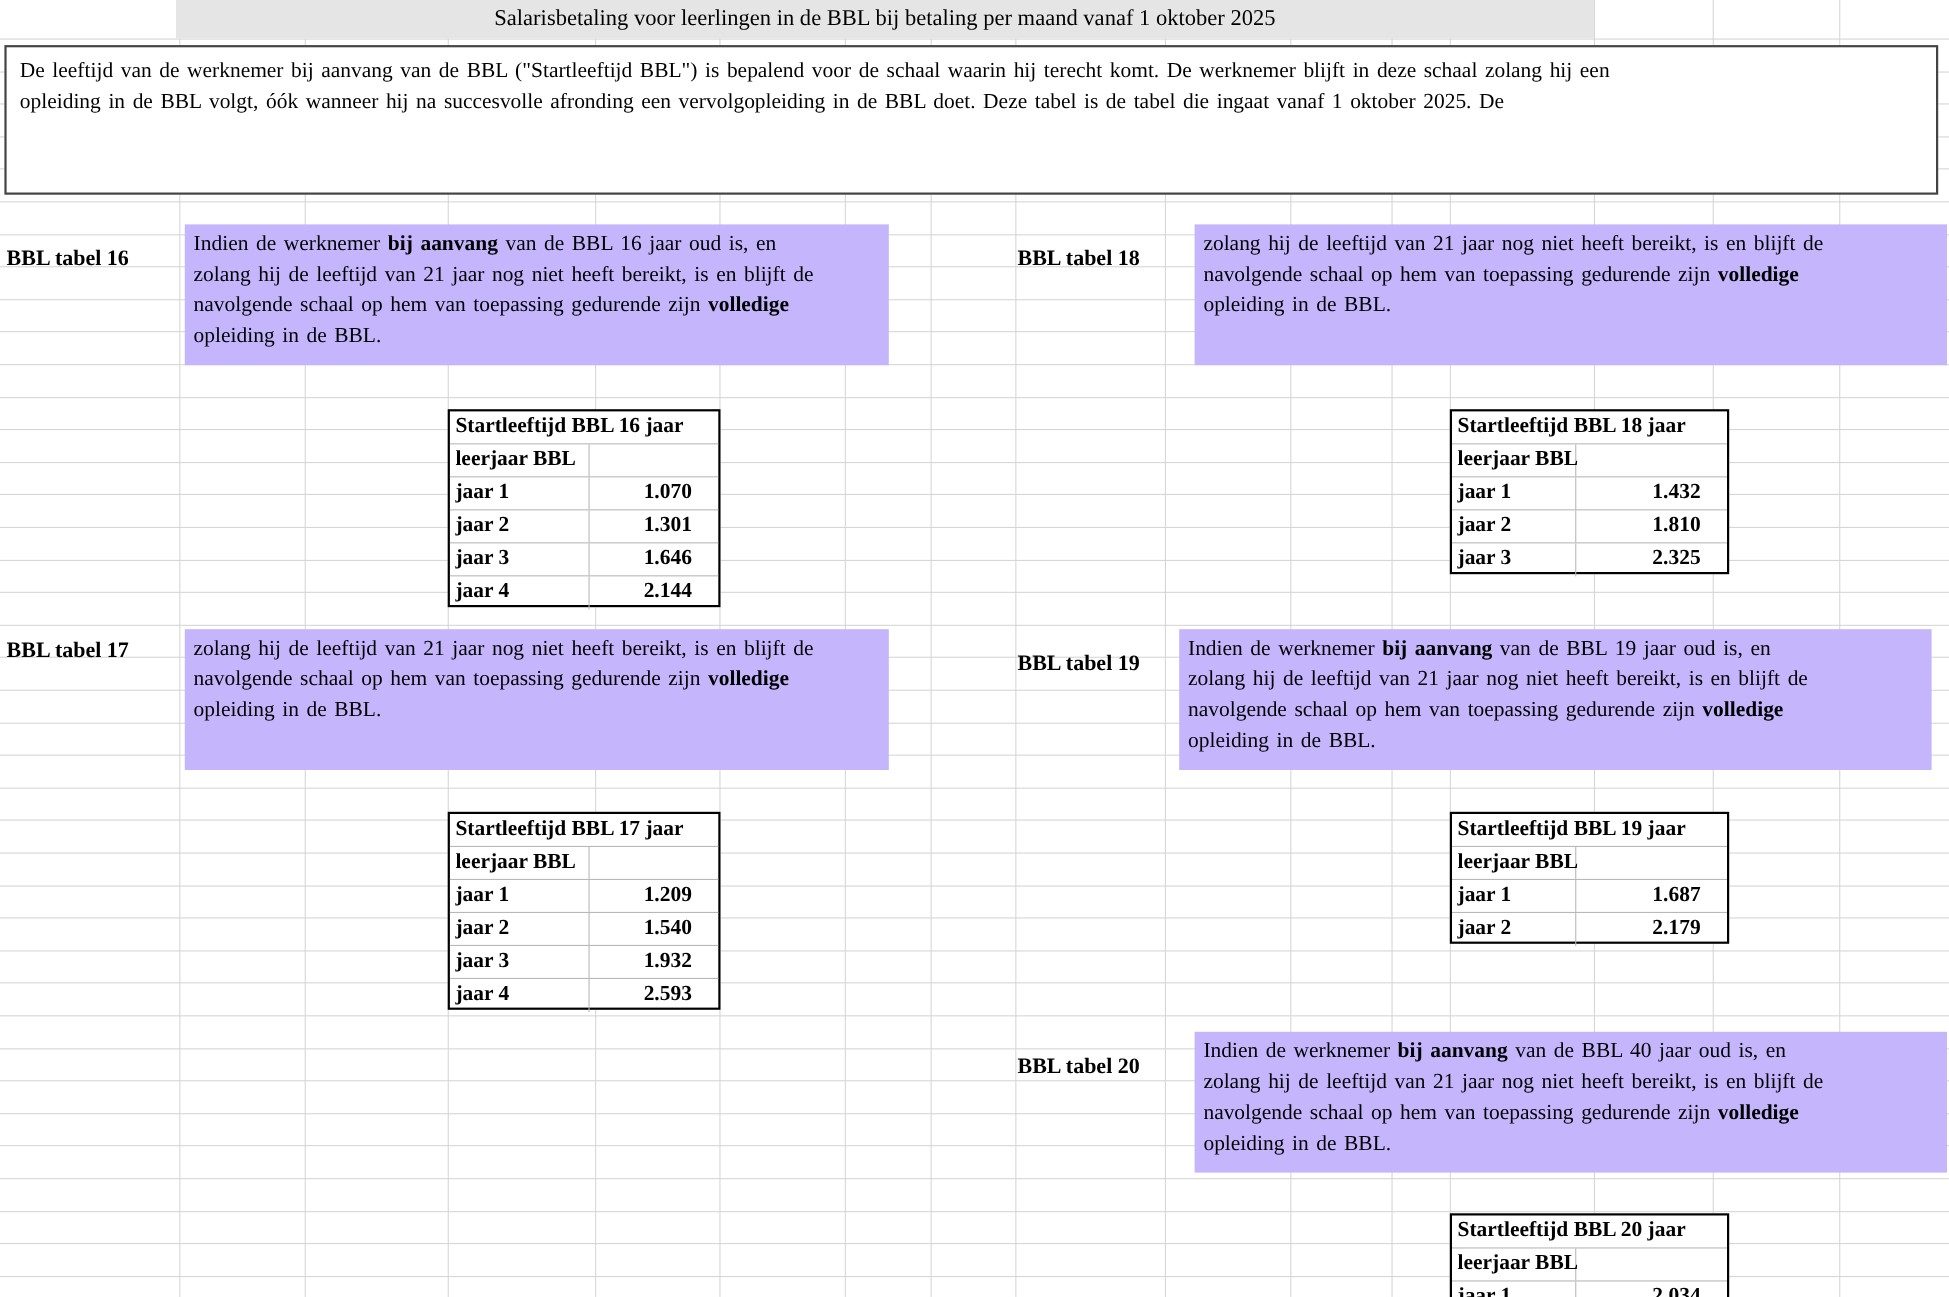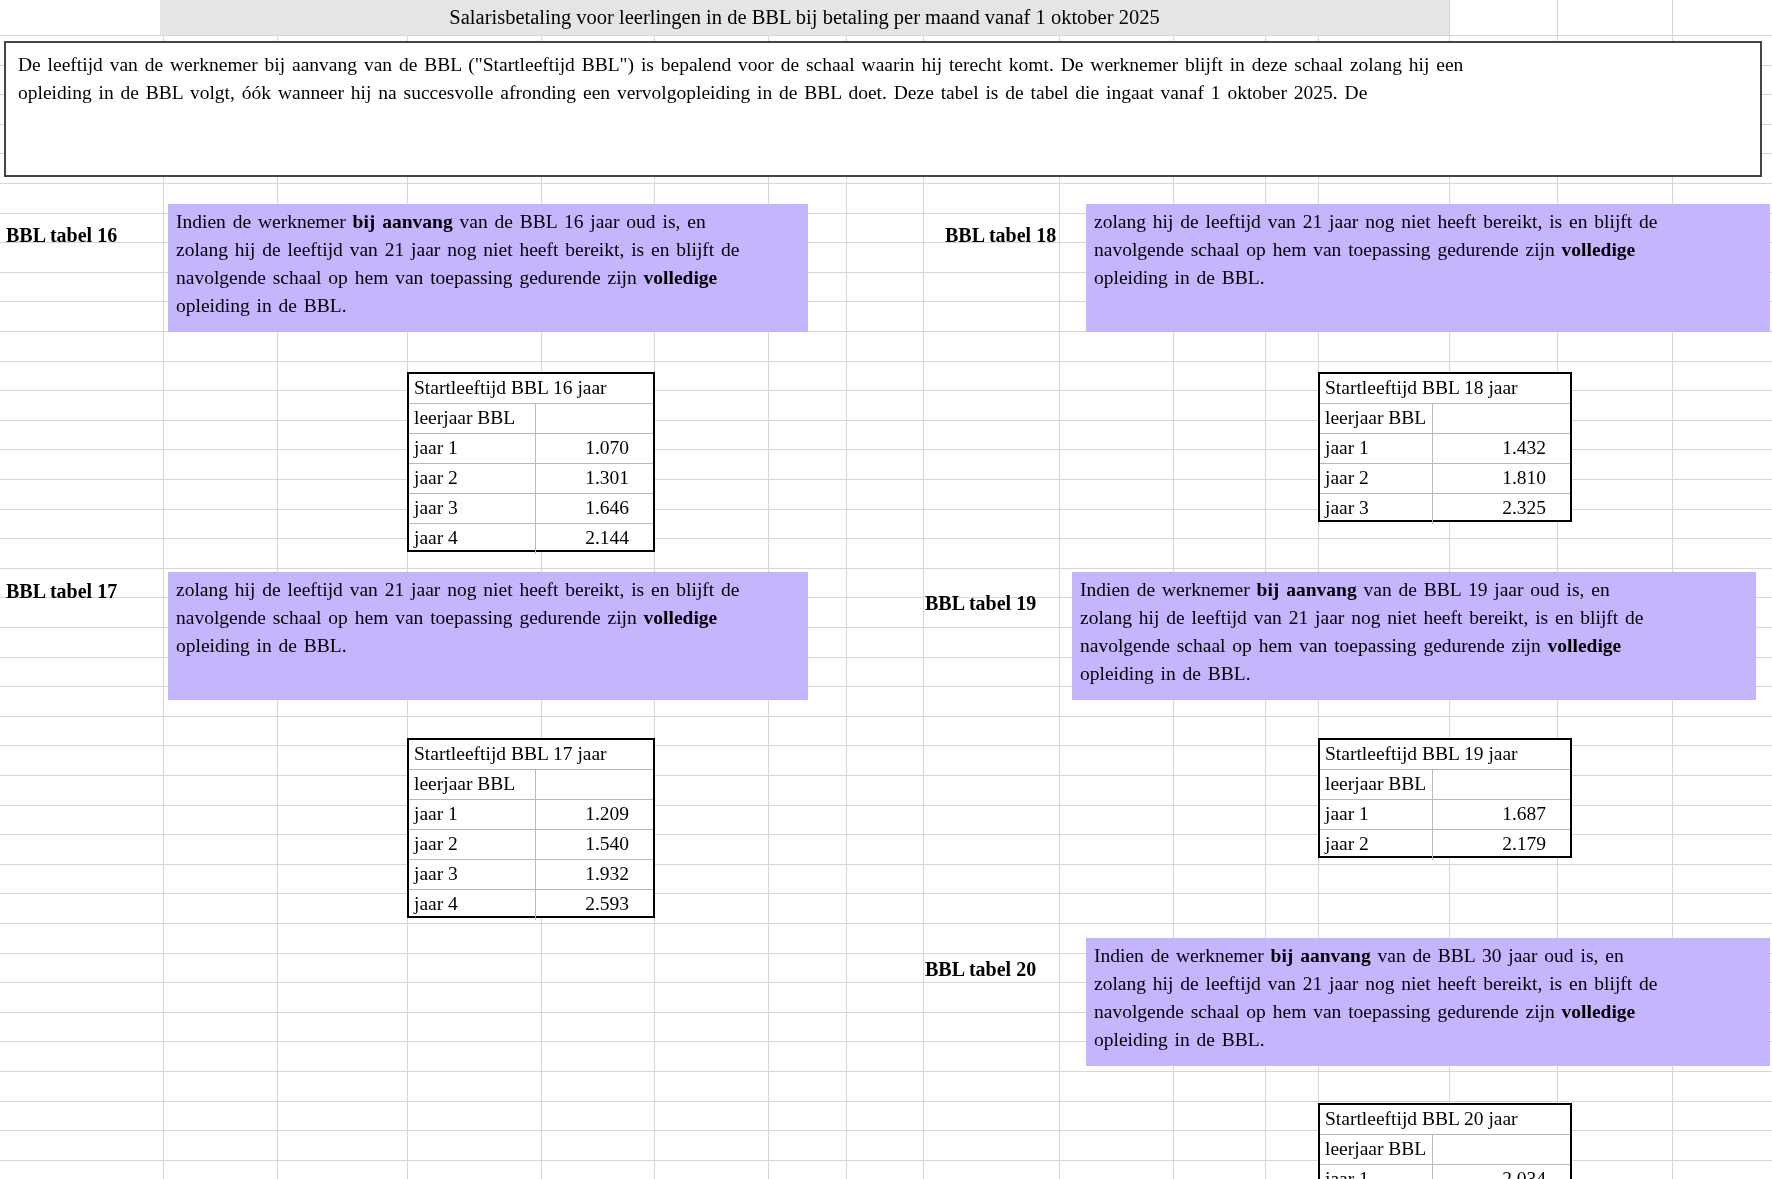--- a/index.html
+++ b/index.html
@@ -37,21 +37,21 @@
     position:absolute;z-index:2;background:#c4b5fd;font-size:19.5px;line-height:28px;
     padding:4px 8px;word-spacing:2px;
   }
   .pline{white-space:nowrap;}
 
   
   .stable{
     position:absolute;z-index:3;background:#fff;border:2px solid #000;
     box-sizing:border-box;font-size:19.5px;
   }
-  .trow{height:30px;line-height:28px;display:flex;border-bottom:1px solid #b8b8b8;box-sizing:border-box;}
+  .trow{height:30px;line-height:28px;display:flex;border-bottom:1px solid #b8b8b8;box-sizing:border-box;font-weight:bold;}
   .stable .trow:last-child{border-bottom:none;}
   .thead{padding-left:5px;white-space:nowrap;}
   .tl{padding-left:5px;border-right:1px solid #b8b8b8;box-sizing:border-box;white-space:nowrap;}
   .tv{flex:1;text-align:right;padding-right:24px;}
   .wL .tl{width:127px;}
   .wR .tl{width:113px;}
 </style>
 </head>
 <body>
 
@@ -179,21 +179,21 @@
   <div class="trow">
       <div class="tl">jaar 3</div>
       <div class="tv">1.932</div>
     </div>
   <div class="trow">
       <div class="tl">jaar 4</div>
       <div class="tv">2.593</div>
     </div>
 </div>
 
-<div class="sec-label" style="left:925px;top:222px;padding-left:20px;">BBL tabel 18</div>
+<div class="sec-label" style="left:925px;top:222px;">BBL tabel 18</div>
 <div class="para" style="left:1086px;top:204px;width:668px;height:120px;">
   <div class="pline">zolang hij de leeftijd van 21 jaar nog niet heeft bereikt, is en blijft de</div>
   <div class="pline"><span>navolgende schaal op hem van toepassing gedurende zijn </span><b>volledige</b></div>
   <div class="pline">opleiding in de BBL.</div>
 </div>
 <div class="stable wR" style="left:1318px;top:372px;width:254px;height:150px;">
   <div class="trow">
       <div class="thead">Startleeftijd BBL 18 jaar</div>
     </div>
   <div class="trow">
@@ -234,21 +234,21 @@
       <div class="tv">1.687</div>
     </div>
   <div class="trow">
       <div class="tl">jaar 2</div>
       <div class="tv">2.179</div>
     </div>
 </div>
 
 <div class="sec-label" style="left:925px;top:956px;">BBL tabel 20</div>
 <div class="para" style="left:1086px;top:938px;width:668px;height:120px;">
-  <div class="pline"><span>Indien de werknemer </span><b>bij aanvang</b><span> van de BBL 30 jaar oud is, en</span></div>
+  <div class="pline"><span>Indien de werknemer </span><b>bij aanvang</b><span> van de BBL 40 jaar oud is, en</span></div>
   <div class="pline">zolang hij de leeftijd van 21 jaar nog niet heeft bereikt, is en blijft de</div>
   <div class="pline"><span>navolgende schaal op hem van toepassing gedurende zijn </span><b>volledige</b></div>
   <div class="pline">opleiding in de BBL.</div>
 </div>
 <div class="stable wR" style="left:1318px;top:1103px;width:254px;height:90px;">
   <div class="trow">
       <div class="thead">Startleeftijd BBL 20 jaar</div>
     </div>
   <div class="trow">
       <div class="tl">leerjaar BBL</div>

